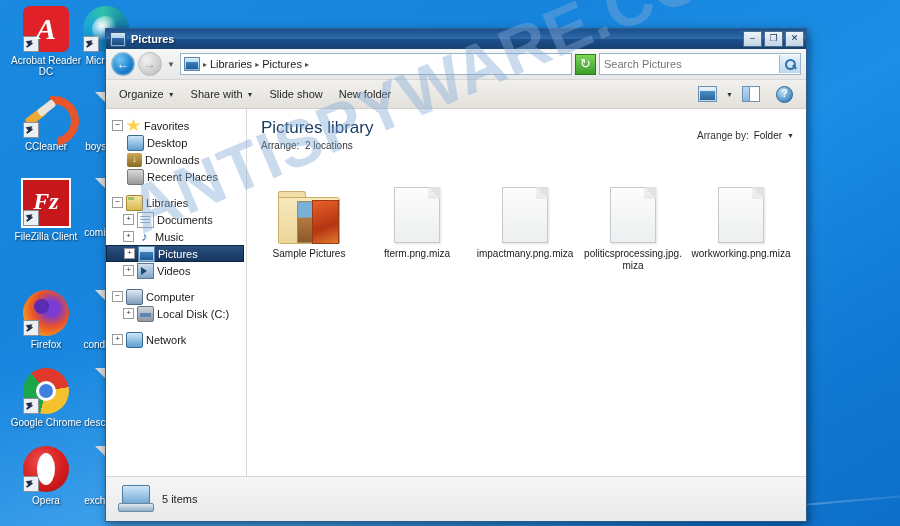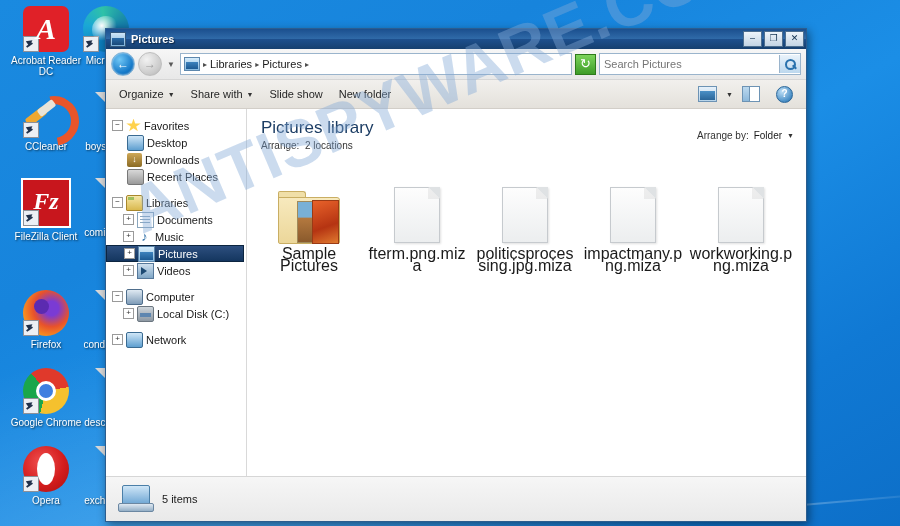--- a/index.html
+++ b/index.html
@@ -164,21 +164,21 @@
   .content{flex:1;display:flex;flex-direction:column;min-width:0;background:#fff;}
   .libhdr{display:flex;align-items:flex-start;padding:9px 12px 6px 14px;}
   .libtitle{font-size:17px;color:#1b3c63;font-weight:normal;line-height:20px;}
   .libsub{font-size:10px;color:#333;margin-top:2px;}
   .arrange{margin-left:auto;display:flex;align-items:center;gap:5px;font-size:10px;color:#333;
     padding-top:12px;}
   .arrange .val{color:#1a1a1a;}
   .files{flex:1;display:flex;flex-wrap:wrap;align-content:flex-start;padding:6px 0 0 8px;overflow:hidden;}
   .fitem{width:104px;padding:4px 2px;text-align:center;}
   .fart{height:76px;display:flex;align-items:flex-end;justify-content:center;}
-  .fname{font-size:16px;color:#1a1a1a;line-height:12px;margin-top:5px;word-wrap:break-word;}
+  .fname{font-size:10px;color:#1a1a1a;line-height:12px;margin-top:5px;word-wrap:break-word;}
   .fold{width:62px;height:52px;position:relative;}
   .fold .tab{position:absolute;left:0;top:0;width:26px;height:7px;background:#f0dfa8;border:1px solid #c9ae63;
     border-bottom:0;border-radius:2px 3px 0 0;}
   .fold .bk{position:absolute;left:0;top:6px;width:60px;height:45px;background:linear-gradient(180deg,#f7e9bd,#ecd79a);
     border:1px solid #c9ae63;border-radius:1px 3px 2px 2px;}
   .fold .ph{position:absolute;left:19px;top:10px;width:40px;height:40px;
     background:linear-gradient(180deg,#79b0d6 0%,#79b0d6 38%,#b4793f 40%,#8a5a2c 100%);border:1px solid #a08a5a;}
   .fold .ph2{position:absolute;left:34px;top:9px;width:25px;height:42px;
     background:linear-gradient(160deg,#e8622a,#b53412 60%,#e07a2f);border:1px solid #9a3a15;}
   .docico{width:44px;height:54px;background:linear-gradient(180deg,#fdfdfd,#eceeef);
@@ -459,27 +459,27 @@
         <div class="fitem">
           <div class="fart">
               <span class="docico"></span>
             </div>
           <div class="fname">fterm.png.miza</div>
         </div>
         <div class="fitem">
           <div class="fart">
               <span class="docico"></span>
             </div>
-          <div class="fname">politicsprocessing.jpg.miza</div>
+          <div class="fname">impactmany.png.miza</div>
         </div>
         <div class="fitem">
           <div class="fart">
               <span class="docico"></span>
             </div>
-          <div class="fname">impactmany.png.miza</div>
+          <div class="fname">politicsprocessing.jpg.miza</div>
         </div>
         <div class="fitem">
           <div class="fart">
               <span class="docico"></span>
             </div>
           <div class="fname">workworking.png.miza</div>
         </div>
       </div>
     </div>
   </div>

